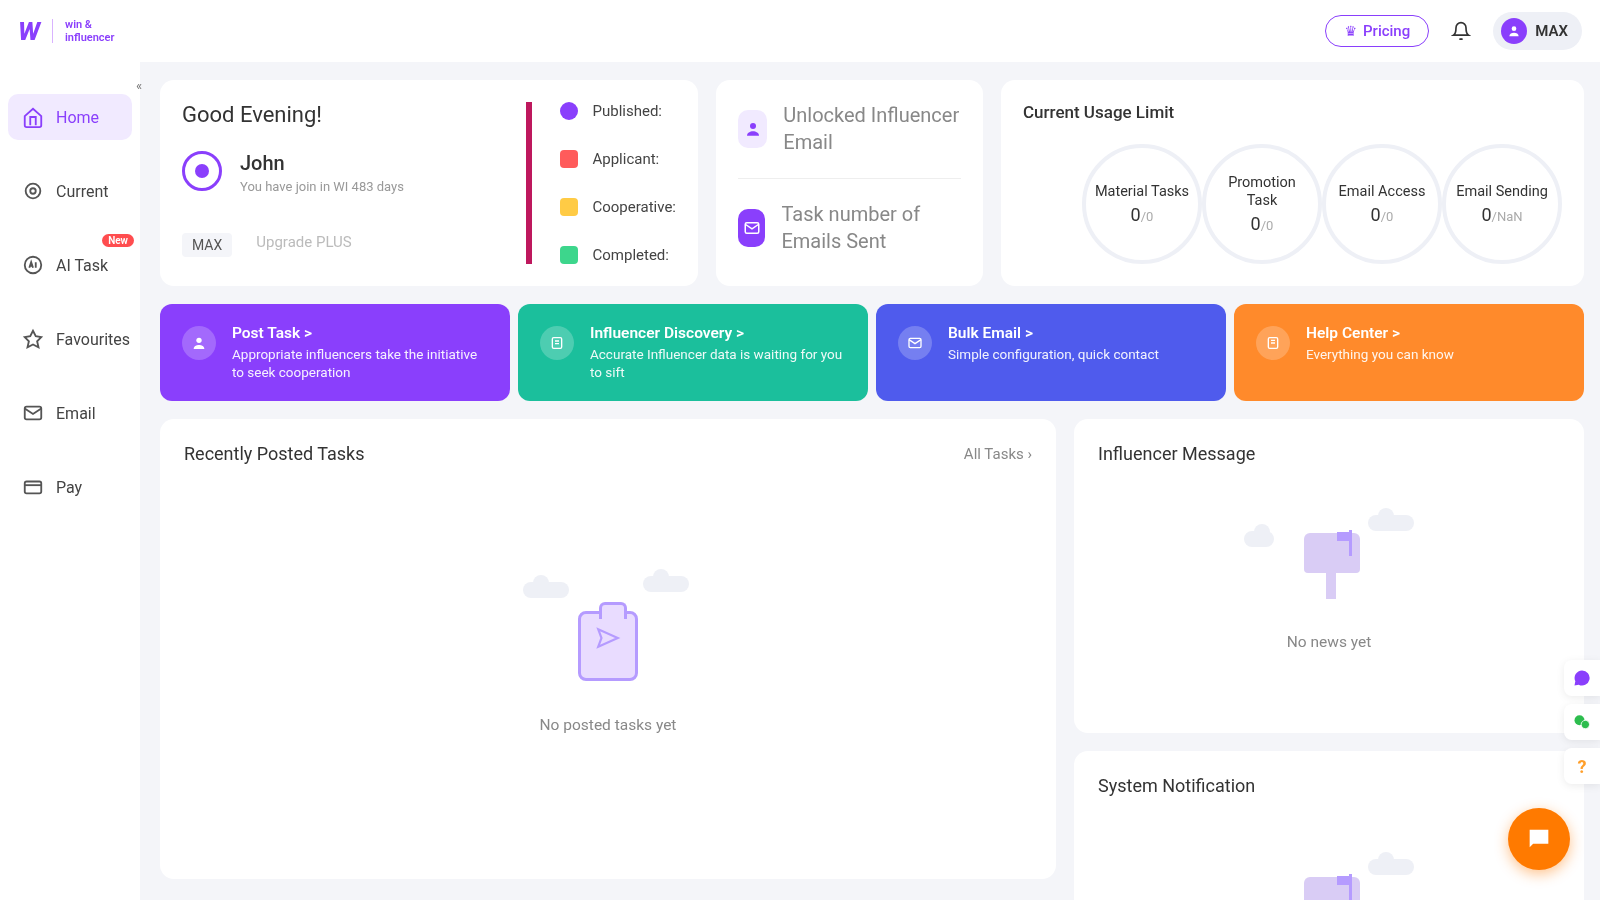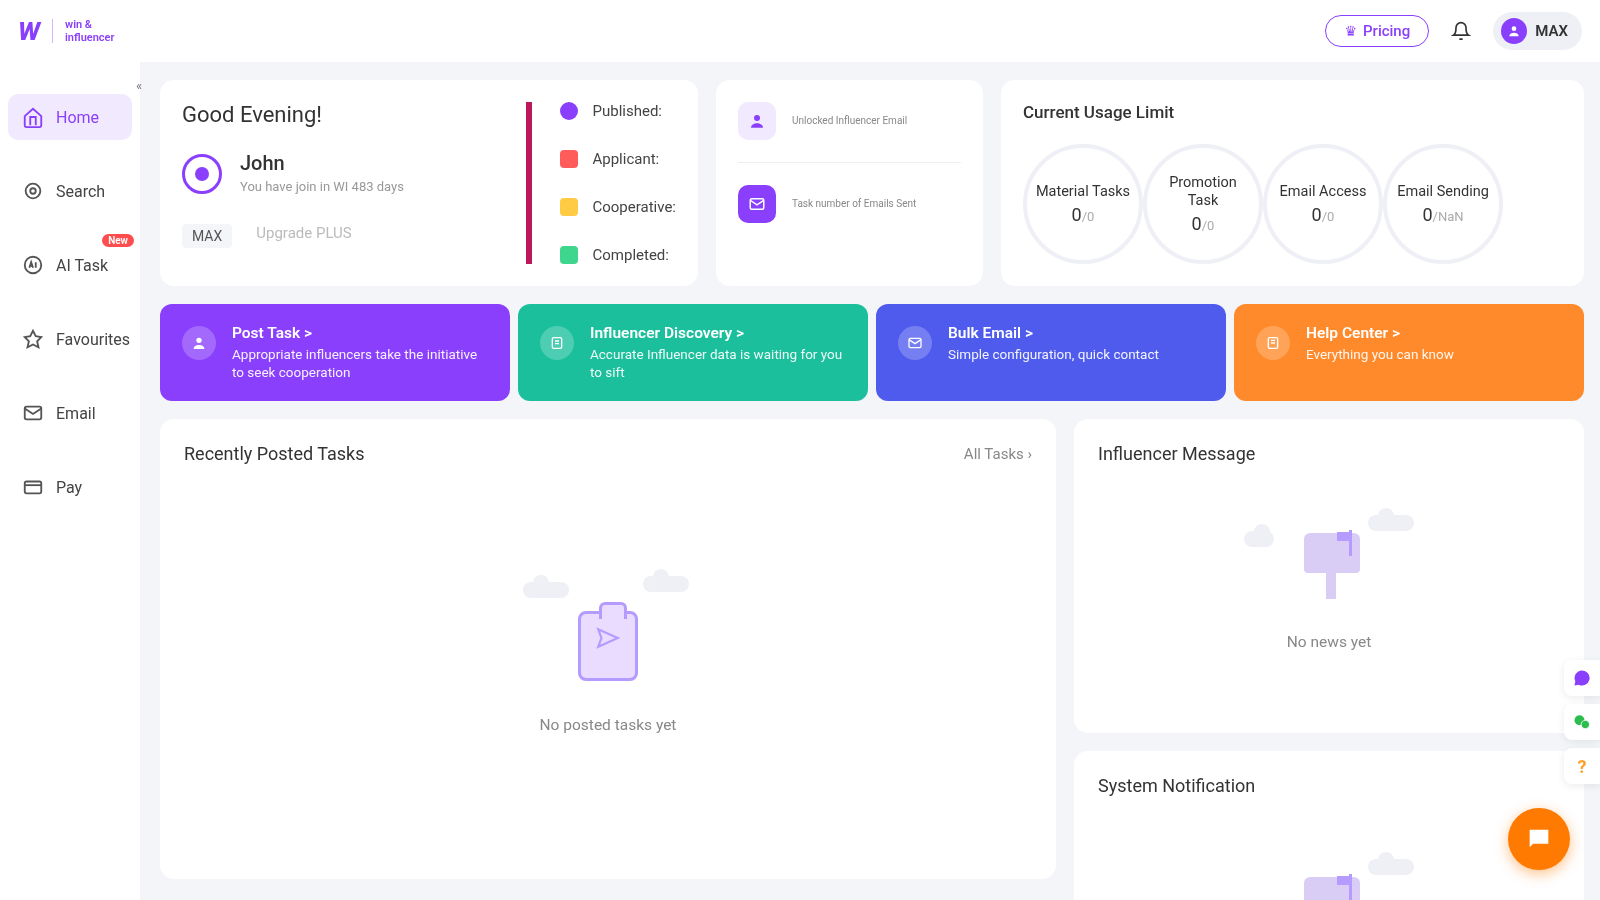--- a/index.html
+++ b/index.html
@@ -28,47 +28,47 @@
 .nav-item + .nav-item{margin-top:28px}
 .new-badge{position:absolute;top:-8px;right:-2px;background:#ff4d4f;color:#fff;font-size:10px;padding:1px 6px;border-radius:8px;font-weight:600}
 
 .main{position:absolute;top:80px;left:160px;right:16px}
 .row{display:flex;gap:18px;margin-bottom:18px}
 .card{background:#fff;border-radius:14px;padding:22px}
 
 .c1{flex:0 0 538px;display:flex}
 .g-left{flex:1;padding-right:16px}
 .greet{font-size:22px;color:#333;margin-bottom:24px}
-.userline{display:flex;align-items:flex-end;gap:18px;margin-bottom:30px}
+.userline{display:flex;align-items:flex-start;gap:18px;margin-bottom:39px}
 .uava{width:40px;height:40px;border-radius:50%;border:3px solid #8a3ffc;display:flex;align-items:center;justify-content:center}
 .uava-inner{width:14px;height:14px;border-radius:50%;background:#8a3ffc}
 .uname{font-size:20px;color:#333;font-weight:500}
 .ujoin{font-size:13px;color:#999;margin-top:4px}
 .plan-row{display:flex;gap:24px;font-size:15px}
 .plan-tag{background:#f4f5f9;color:#555;padding:4px 10px;border-radius:4px;font-size:14px}
 .upgrade{color:#bbb}
 .g-right{border-left:6px solid #be185d;padding-left:28px;display:flex;flex-direction:column;justify-content:space-between}
 .stat-r{display:flex;align-items:center;gap:14px;color:#444;font-size:15px}
 .dot{width:18px;height:18px;border-radius:4px;display:inline-block;flex-shrink:0}
 .dot-purple{background:#8a3ffc;border-radius:50%}
 .dot-red{background:#ff5b5b}
 .dot-yellow{background:#ffcb45}
 .dot-green{background:#3dd68c}
 
 .c2{flex:0 0 267px;display:flex;flex-direction:column;gap:22px}
 .kv{display:flex;align-items:center;gap:16px}
 .kv-icon{width:38px;height:38px;border-radius:10px;display:flex;align-items:center;justify-content:center}
 .kv-icon.light{background:#f1eaff;color:#8a3ffc}
 .kv-icon.solid{background:#8a3ffc;color:#fff}
-.kv-text{color:#888;font-size:10px;line-height:1.35}
+.kv-text{color:#888;font-size:20px;line-height:1.35}
 .c2 hr{border:none;border-top:1px solid #eee}
 
 .c3{flex:1}
 .c3 h3{font-size:17px;font-weight:500;color:#333;margin-bottom:22px}
-.rings{display:flex;justify-content:flex-start}
+.rings{display:flex;justify-content:flex-end}
 .ring{width:120px;height:120px;border-radius:50%;border:4px solid #eef0f6;display:flex;flex-direction:column;align-items:center;justify-content:center;text-align:center;padding:6px}
 .ring .rl{font-size:14.5px;color:#333;line-height:1.2}
 .ring .rv{margin-top:4px}
 .ring .rv .n{font-size:18px;color:#333}
 .ring .rv .d{font-size:13px;color:#aaa}
 
 .actions{display:flex;gap:8px;margin-bottom:18px}
 .act{flex:1;border-radius:12px;color:#fff;padding:20px 22px;display:flex;gap:16px;align-items:flex-start;cursor:pointer;position:relative;overflow:hidden;min-height:92px}
 .act .ai{width:34px;height:34px;border-radius:50%;background:rgba(255,255,255,.22);display:flex;align-items:center;justify-content:center;flex-shrink:0;margin-top:2px}
 .act h4{font-size:15.5px;font-weight:600;margin-bottom:4px}
@@ -155,21 +155,21 @@
       </span>
     <span>Home</span>
   </div>
   <div class="nav-item">
     <span class="icn">
         <svg width="22" height="22" viewBox="0 0 24 24" fill="none" stroke="currentColor" stroke-width="2">
           <circle cx="12" cy="12" r="8"></circle>
           <circle cx="12" cy="12" r="3"></circle>
         </svg>
       </span>
-    <span>Search</span>
+    <span>Current</span>
   </div>
   <div class="nav-item">
     <span class="icn">
         <svg width="22" height="22" viewBox="0 0 24 24" fill="none" stroke="currentColor" stroke-width="2">
           <circle cx="12" cy="12" r="9"></circle>
           <path d="M8 15l2-6 2 6M8.7 13h2.6M15 9v6"></path>
         </svg>
       </span>
     <span>AI Task</span>
     <span class="new-badge">New</span>

